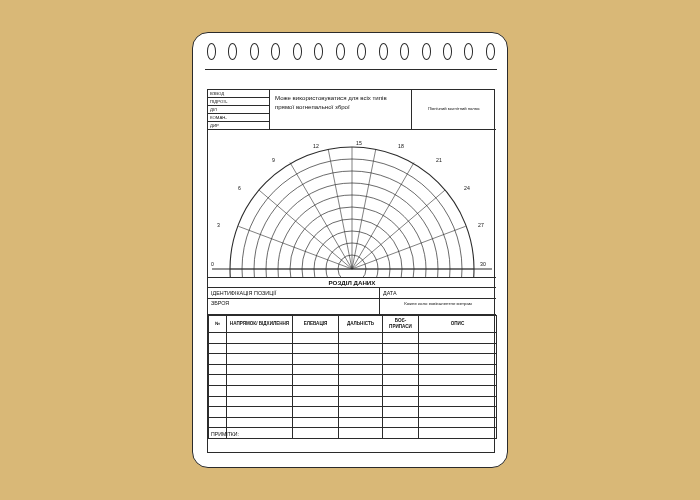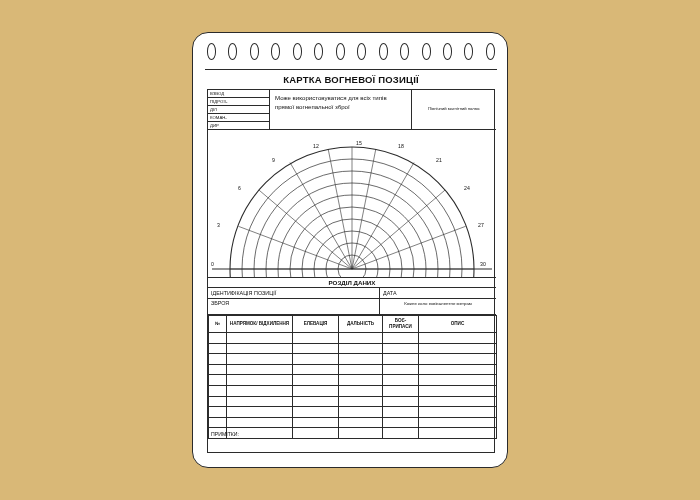--- a/index.html
+++ b/index.html
@@ -288,21 +288,20 @@
       <span class="spiral-ring"></span>
       <span class="spiral-ring"></span>
       <span class="spiral-ring"></span>
       <span class="spiral-ring"></span>
       <span class="spiral-ring"></span>
       <span class="spiral-ring"></span>
     </div>
 
     <div class="hrule-top"></div>
 
-    <div class="card-title">КАРТКА ВОГНЕВОЇ ПОЗИЦІЇ</div>
 
     <div class="frame">
 
       <div class="hdr">
         <div class="hdr-left">
           <div class="hdr-left-row">ВЗВОД</div>
           <div class="hdr-left-row">ПІДРОЗ-</div>
           <div class="hdr-left-row">ДІЛ</div>
           <div class="hdr-left-row">КОМАН-</div>
           <div class="hdr-left-row">ДИР</div>

